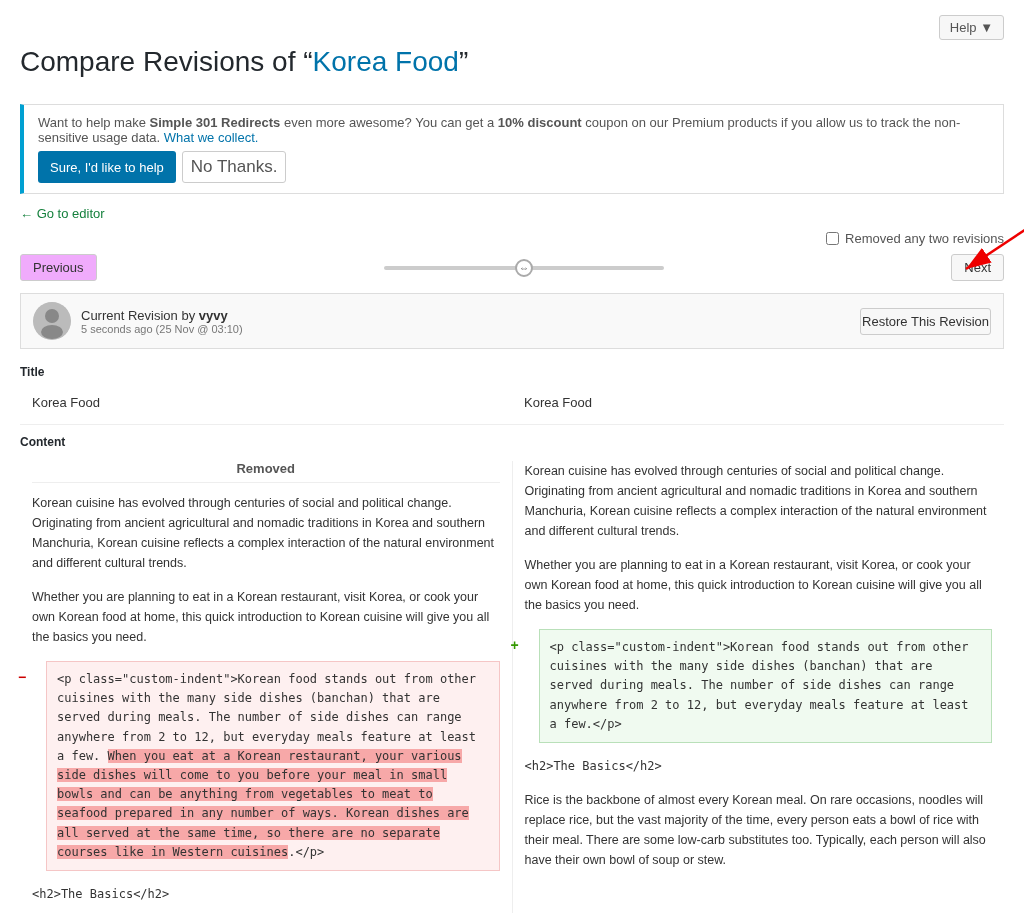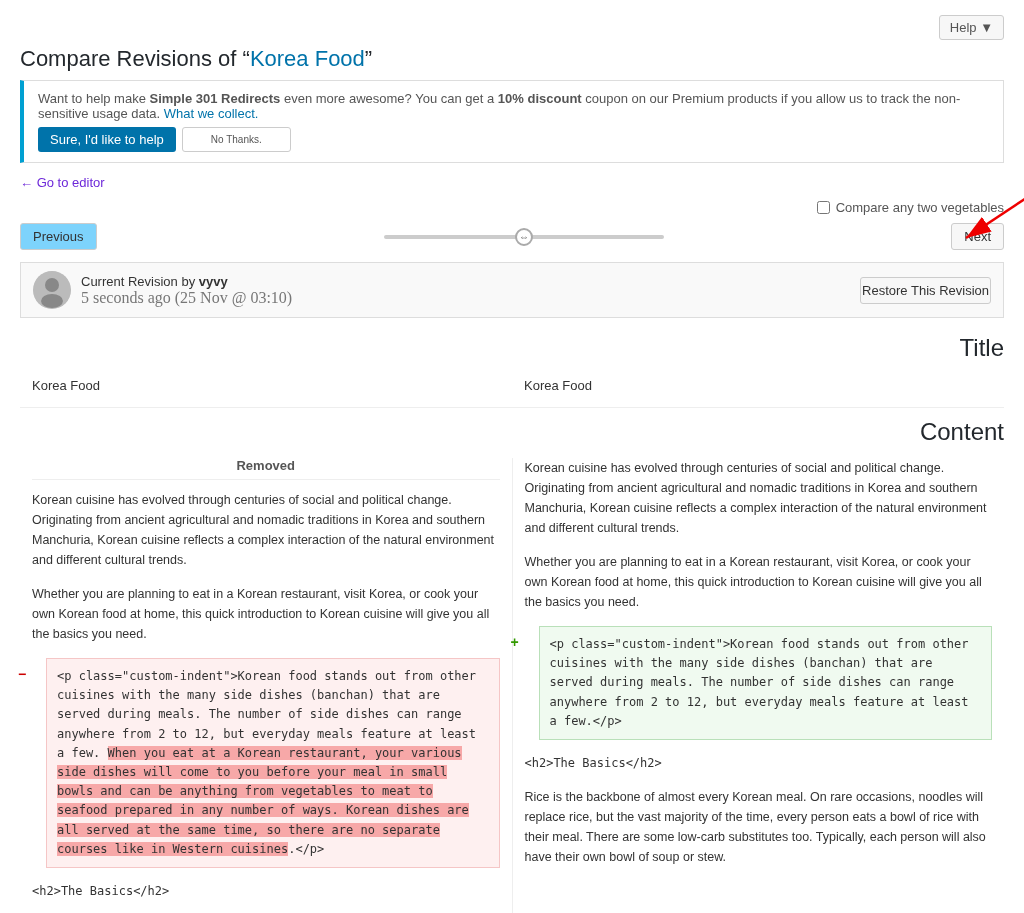--- a/index.html
+++ b/index.html
@@ -1,57 +1,57 @@
 <!DOCTYPE html>
 <html><head>
   <meta charset="utf-8">
   <style>
     * { box-sizing: border-box; margin: 0; padding: 0; }
     body { font-family: -apple-system, BlinkMacSystemFont, "Segoe UI", Arial, sans-serif; font-size: 13px; color: #333; background: #f1f1f1; }
 
     .page-wrapper { background: #fff; max-width: 1024px; margin: 0 auto; padding: 15px 20px; }
 
-    .page-title { font-size: 22px; font-weight: 400; color: #23282d; margin-bottom: 8px; }
+    .page-title { font-size: 28px; font-weight: 400; color: #23282d; margin-bottom: 26px; }
     .page-title a { color: #0073aa; text-decoration: none; }
 
     .notice-bar { background: #fff; border: 1px solid #ddd; border-left: 4px solid #00a0d2; padding: 10px 14px; margin-bottom: 12px; font-size: 13px; color: #555; display: flex; align-items: center; justify-content: center; }
     .notice-bar .notice-text { flex: 1; }
     .notice-bar strong { font-weight: 600; }
     .notice-bar .notice-link { color: #0073aa; text-decoration: none; }
     .notice-buttons { display: flex; gap: 6px; margin-top: 6px; }
     .btn-sure { background: #0073aa; color: #fff; border: none; padding: 5px 12px; border-radius: 3px; cursor: pointer; font-size: 13px; }
-    .btn-nothanks { background: #fff; color: #555; border: 1px solid #ccc; padding: 5px 28px; border-radius: 3px; cursor: pointer; font-size: 10px; }
+    .btn-nothanks { background: #fff; color: #555; border: 1px solid #ccc; padding: 5px 8px; border-radius: 3px; cursor: pointer; font-size: 17px; }
 
     .notice-content { display: flex; flex-direction: column; }
 
-    .go-editor { color: #6d28d9; text-decoration: none; font-size: 13px; display: inline-block; margin-bottom: 10px; }
+    .go-editor { color: #15803d; text-decoration: none; font-size: 13px; display: inline-block; margin-bottom: 10px; }
     .go-editor:before { content: "← "; }
     .help-btn { background: #f7f7f7; border: 1px solid #ccc; padding: 4px 10px; border-radius: 3px; cursor: pointer; font-size: 13px; color: #555; }
     .compare-label { display: flex; align-items: center; gap: 6px; font-size: 13px; color: #555; }
     .compare-label input[type=checkbox] { cursor: pointer; }
 
     .nav-row { display: flex; align-items: center; justify-content: space-between; margin-bottom: 12px; position: relative; }
-    .btn-prev { background: #7dd3fc; border: 1px solid #ccc; padding: 5px 12px; border-radius: 3px; cursor: pointer; font-size: 13px; color: #333; }
+    .btn-prev { background: #f0abfc; border: 1px solid #ccc; padding: 5px 12px; border-radius: 3px; cursor: pointer; font-size: 13px; color: #333; }
     .btn-next { background: #f7f7f7; border: 1px solid #ccc; padding: 5px 12px; border-radius: 3px; cursor: pointer; font-size: 13px; color: #333; }
 
     .slider-area { display: flex; align-items: center; gap: 4px; flex: 1; justify-content: center; }
     .slider-track { width: 280px; height: 4px; background: #ccc; border-radius: 2px; position: relative; }
     .slider-thumb { width: 18px; height: 18px; background: #fff; border: 2px solid #aaa; border-radius: 50%; position: absolute; top: 50%; left: 50%; transform: translate(-50%, -50%); cursor: pointer; display: flex; align-items: center; justify-content: center; font-size: 10px; color: #555; }
 
     .revision-info-bar { display: flex; align-items: center; justify-content: space-between; background: #f9f9f9; border: 1px solid #ddd; padding: 8px 12px; margin-bottom: 16px; }
     .revision-avatar { width: 38px; height: 38px; background: #ccc; border-radius: 50%; display: flex; align-items: center; justify-content: center; color: #fff; font-size: 16px; margin-right: 10px; flex-shrink: 0; overflow: hidden; }
     .revision-meta { font-size: 13px; color: #555; }
     .revision-meta .by-line { font-weight: 500; color: #333; }
-    .revision-meta .time-line { font-size: 16px; color: #777; font-family: Liberation Serif, serif; }
+    .revision-meta .time-line { font-size: 11px; color: #777; }
     .btn-restore { background: #f7f7f7; border: 1px solid #ccc; padding: 5px 1px; border-radius: 3px; cursor: pointer; font-size: 13px; color: #333; }
 
     .revision-info-left { display: flex; align-items: center; }
 
     .diff-section { }
-    .diff-section-title { font-size: 24px; font-weight: 400; margin-bottom: 12px; color: #23282d; text-align: right; }
+    .diff-section-title { font-size: 12px; font-weight: 700; margin-bottom: 12px; color: #23282d; }
 
     .diff-columns { display: flex; gap: 0; }
     .diff-col { flex: 1; padding: 0 12px; border-right: 1px solid #eee; }
     .diff-col:last-child { border-right: none; }
     .diff-col-header { text-align: center; font-size: 13px; font-weight: 600; color: #555; margin-bottom: 10px; padding-bottom: 6px; border-bottom: 1px solid #eee; }
 
     .diff-text { font-size: 12.5px; color: #333; line-height: 1.6; margin-bottom: 14px; }
 
     .diff-removed-block { background: #fef0f0; border: 1px solid #f5c6c6; padding: 8px 10px; margin-bottom: 14px; font-size: 12.5px; line-height: 1.6; position: relative; }
     .diff-added-block { background: #f0faf0; border: 1px solid #b9e0b9; padding: 8px 10px; margin-bottom: 14px; font-size: 12.5px; line-height: 1.6; position: relative; }
@@ -100,21 +100,21 @@
     </div>
   </div>
 
   
   <a href="#" class="go-editor">Go to editor</a>
 
   
   <div style="display:flex; justify-content:flex-end; align-items:center; margin-bottom:8px;">
     <label class="compare-label">
       <input type="checkbox" style="">
-      <span>Compare any two vegetables</span>
+      <span>Removed any two revisions</span>
     </label>
   </div>
 
   
   <div class="nav-row" style="position:relative;">
     <button class="btn-prev">Previous</button>
 
     <div class="slider-area" style="position:relative;">
 
       <svg style="position:absolute; right:-130px; top:-65px; pointer-events:none;" width="160" height="80" viewBox="0 0 160 80">

